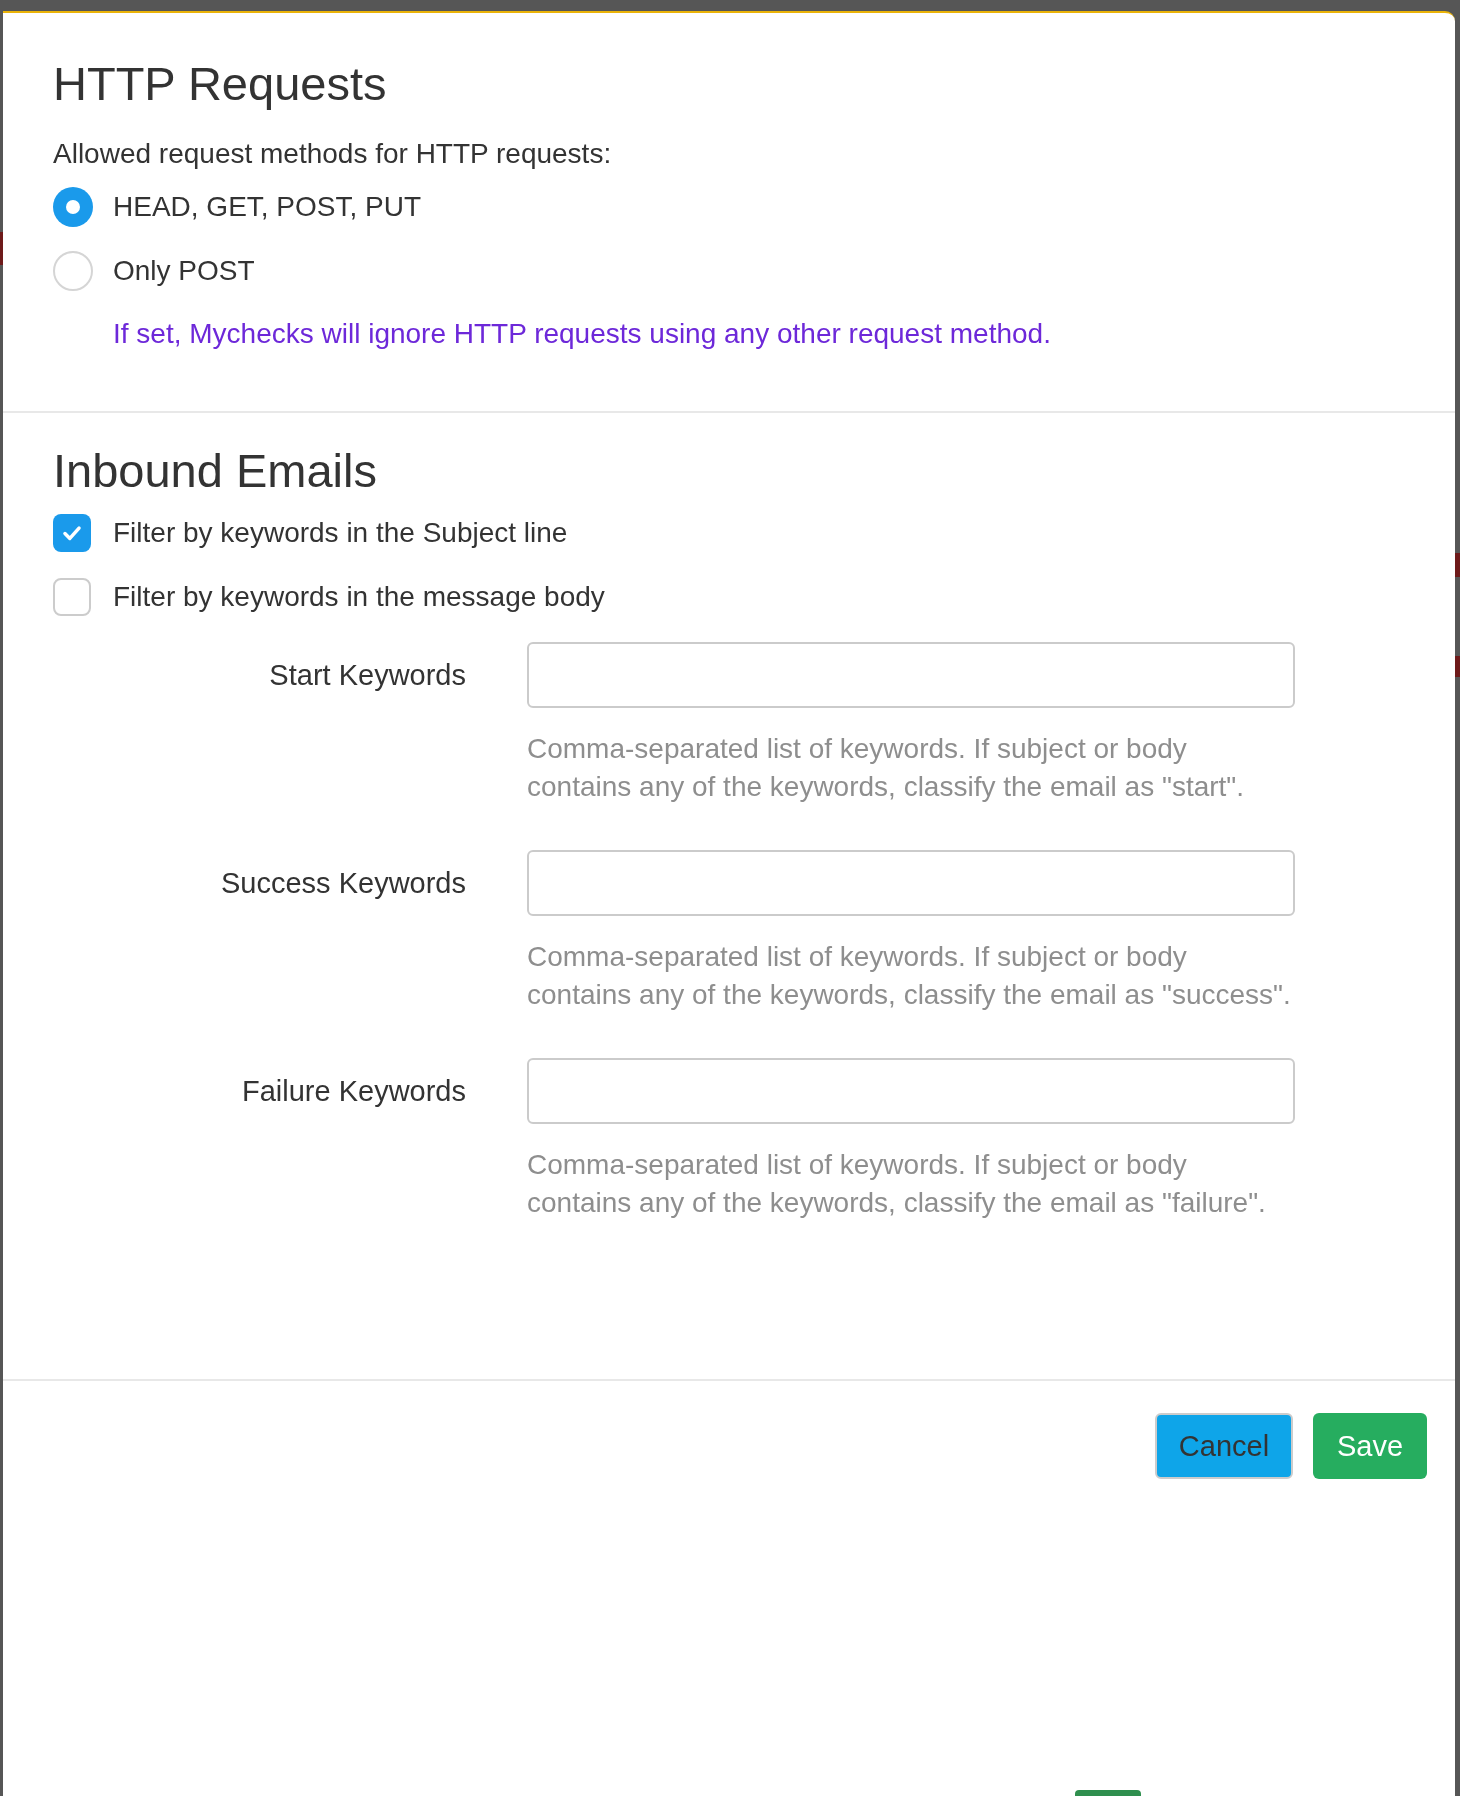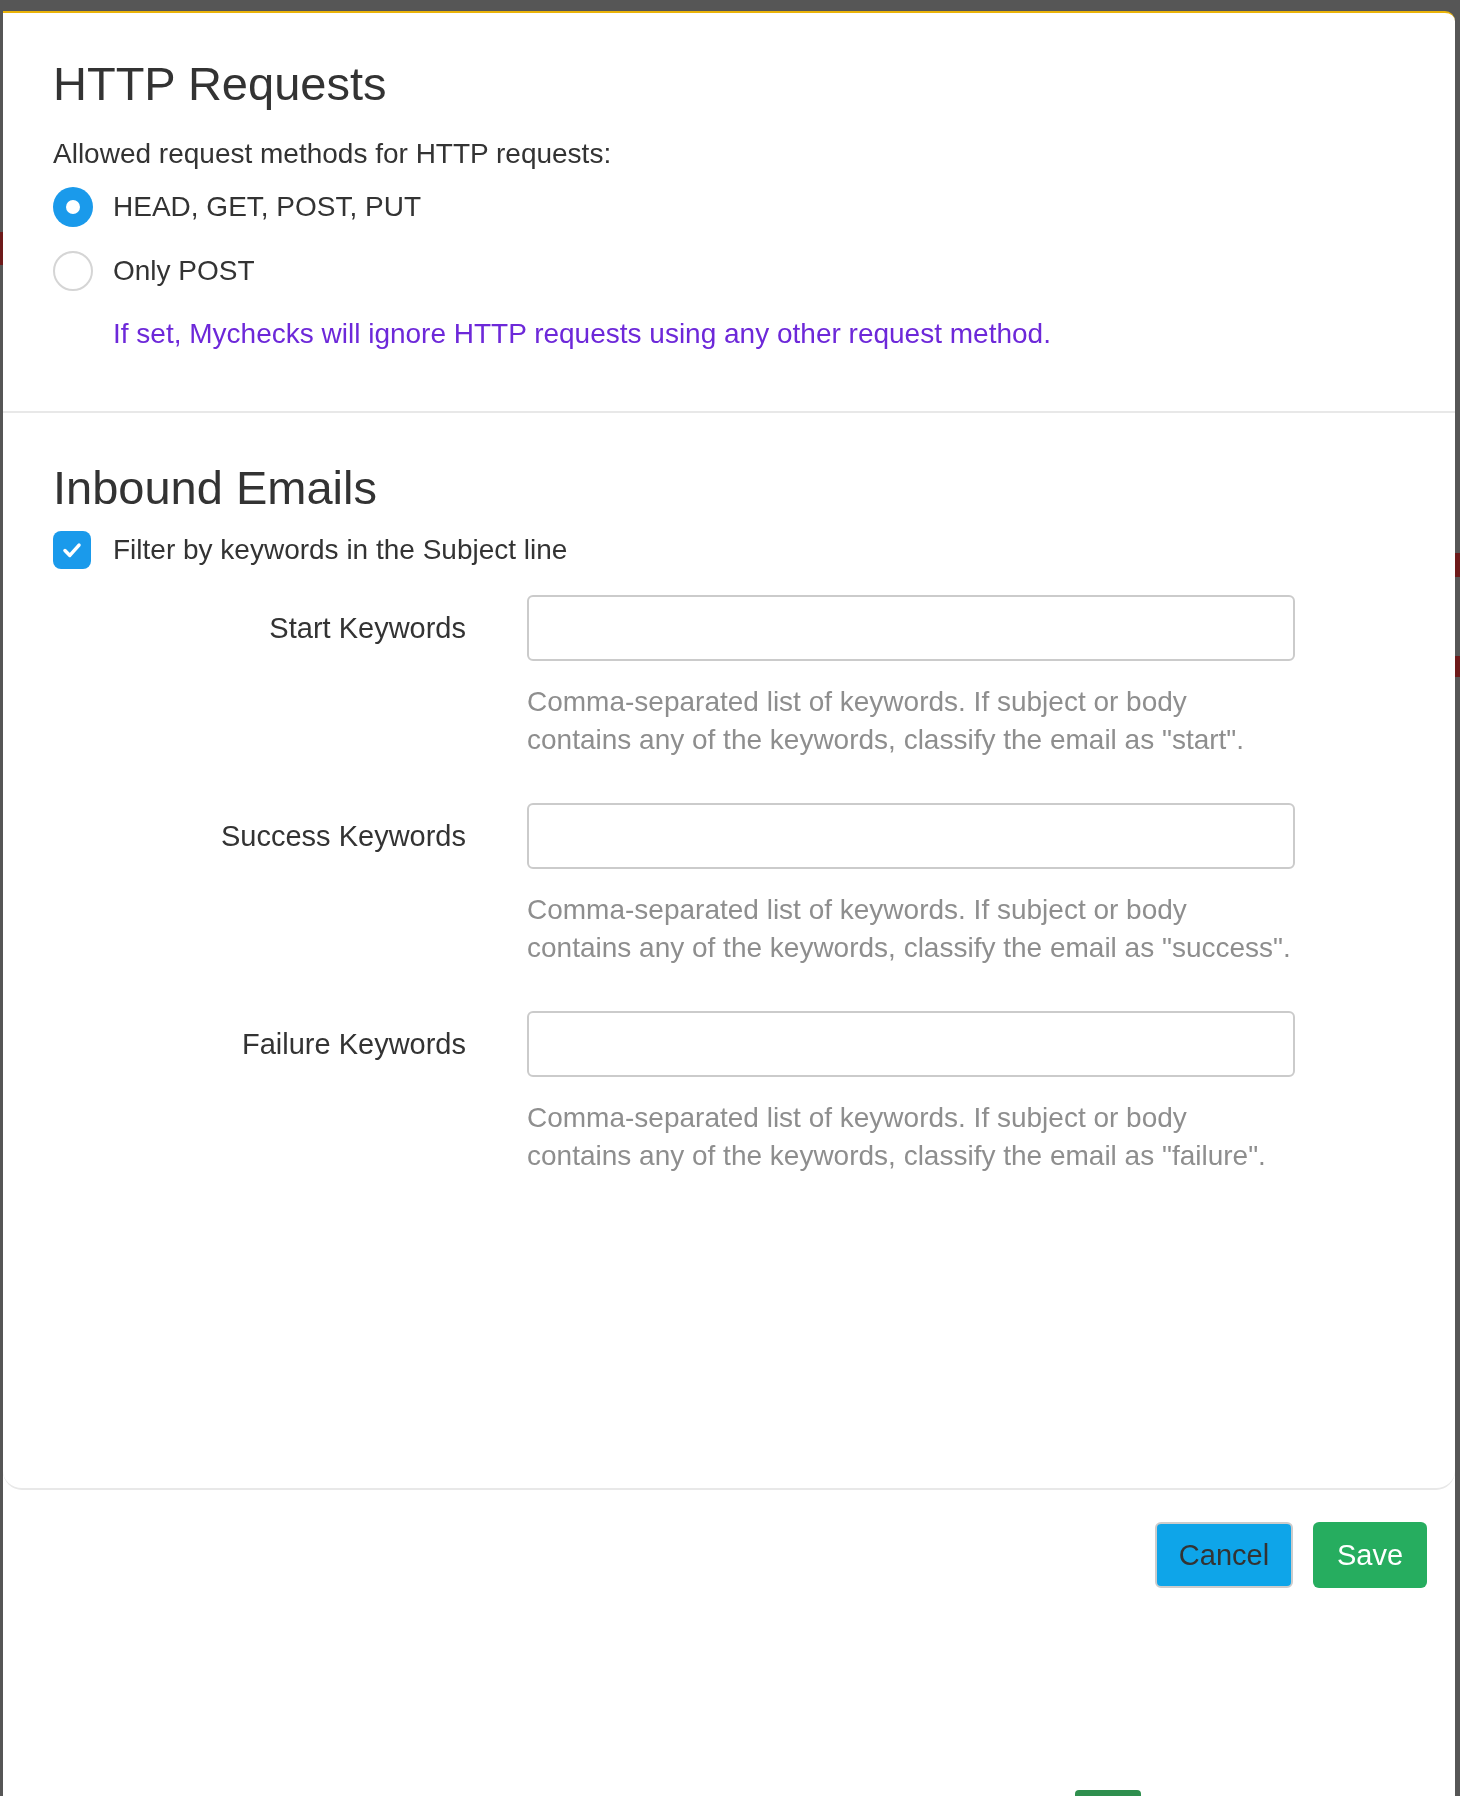--- a/index.html
+++ b/index.html
@@ -19,21 +19,21 @@
   
   .modal{
     position:absolute;left:3px;right:5px;top:11px;height:1790px;
     background:#fff;z-index:2;
     border-top:2px solid #eab308;
     border-top-right-radius:10px;
     box-sizing:border-box;
   }
   .section{padding:0 50px;border-bottom:2px solid #e8e8e8;box-sizing:border-box;}
   .sec-http{height:400px;padding-top:44px;}
-  .sec-email{height:1077px;padding-top:48px;border-radius:19px;}
+  .sec-email{height:968px;padding-top:31px;}
   .sec-ping{height:352px;padding-top:44px;}
   h2{font-size:47px;font-weight:400;line-height:54px;margin:0;color:#333;}
   .sec-http h2{margin-bottom:24px;}
   .sec-email h2{margin-bottom:16px;}
   .sec-ping h2{margin-bottom:20px;}
   .intro{font-size:28px;line-height:38px;margin:12px 0 14px 0;color:#333;}
   .sec-ping .intro{margin-bottom:19px;}
   .option-row{display:flex;align-items:center;height:40px;margin-bottom:24px;}
   .radio{width:40px;height:40px;border-radius:50%;margin-right:20px;flex:none;position:relative;box-sizing:border-box;cursor:pointer;}
   .radio.checked{background:#1a9aeb;}
@@ -94,20 +94,24 @@
     <div class="section sec-email">
       <h2>Inbound Emails</h2>
       <div class="check-row">
         <span class="checkbox checked">
           <svg viewBox="0 0 24 24">
             <path d="M5.5 12.5 L10 17 L18.5 7.5" stroke="#fff" stroke-width="3.2" fill="none" stroke-linecap="round" stroke-linejoin="round"></path>
           </svg>
         </span>
         <span class="option-label">Filter by keywords in the Subject line</span>
       </div>
+      <div class="check-row">
+        <span class="checkbox unchecked"></span>
+        <span class="option-label">Filter by keywords in the message body</span>
+      </div>
 
       <div class="field-row">
         <div class="field-label">Start Keywords</div>
         <div class="field-main">
           <input type="text" class="text-input" value="" style="">
           <div class="field-help">
             <span>Comma-separated list of keywords. If subject or body</span>
             <span>contains any of the keywords, classify the email as "start".</span>
           </div>
         </div>

